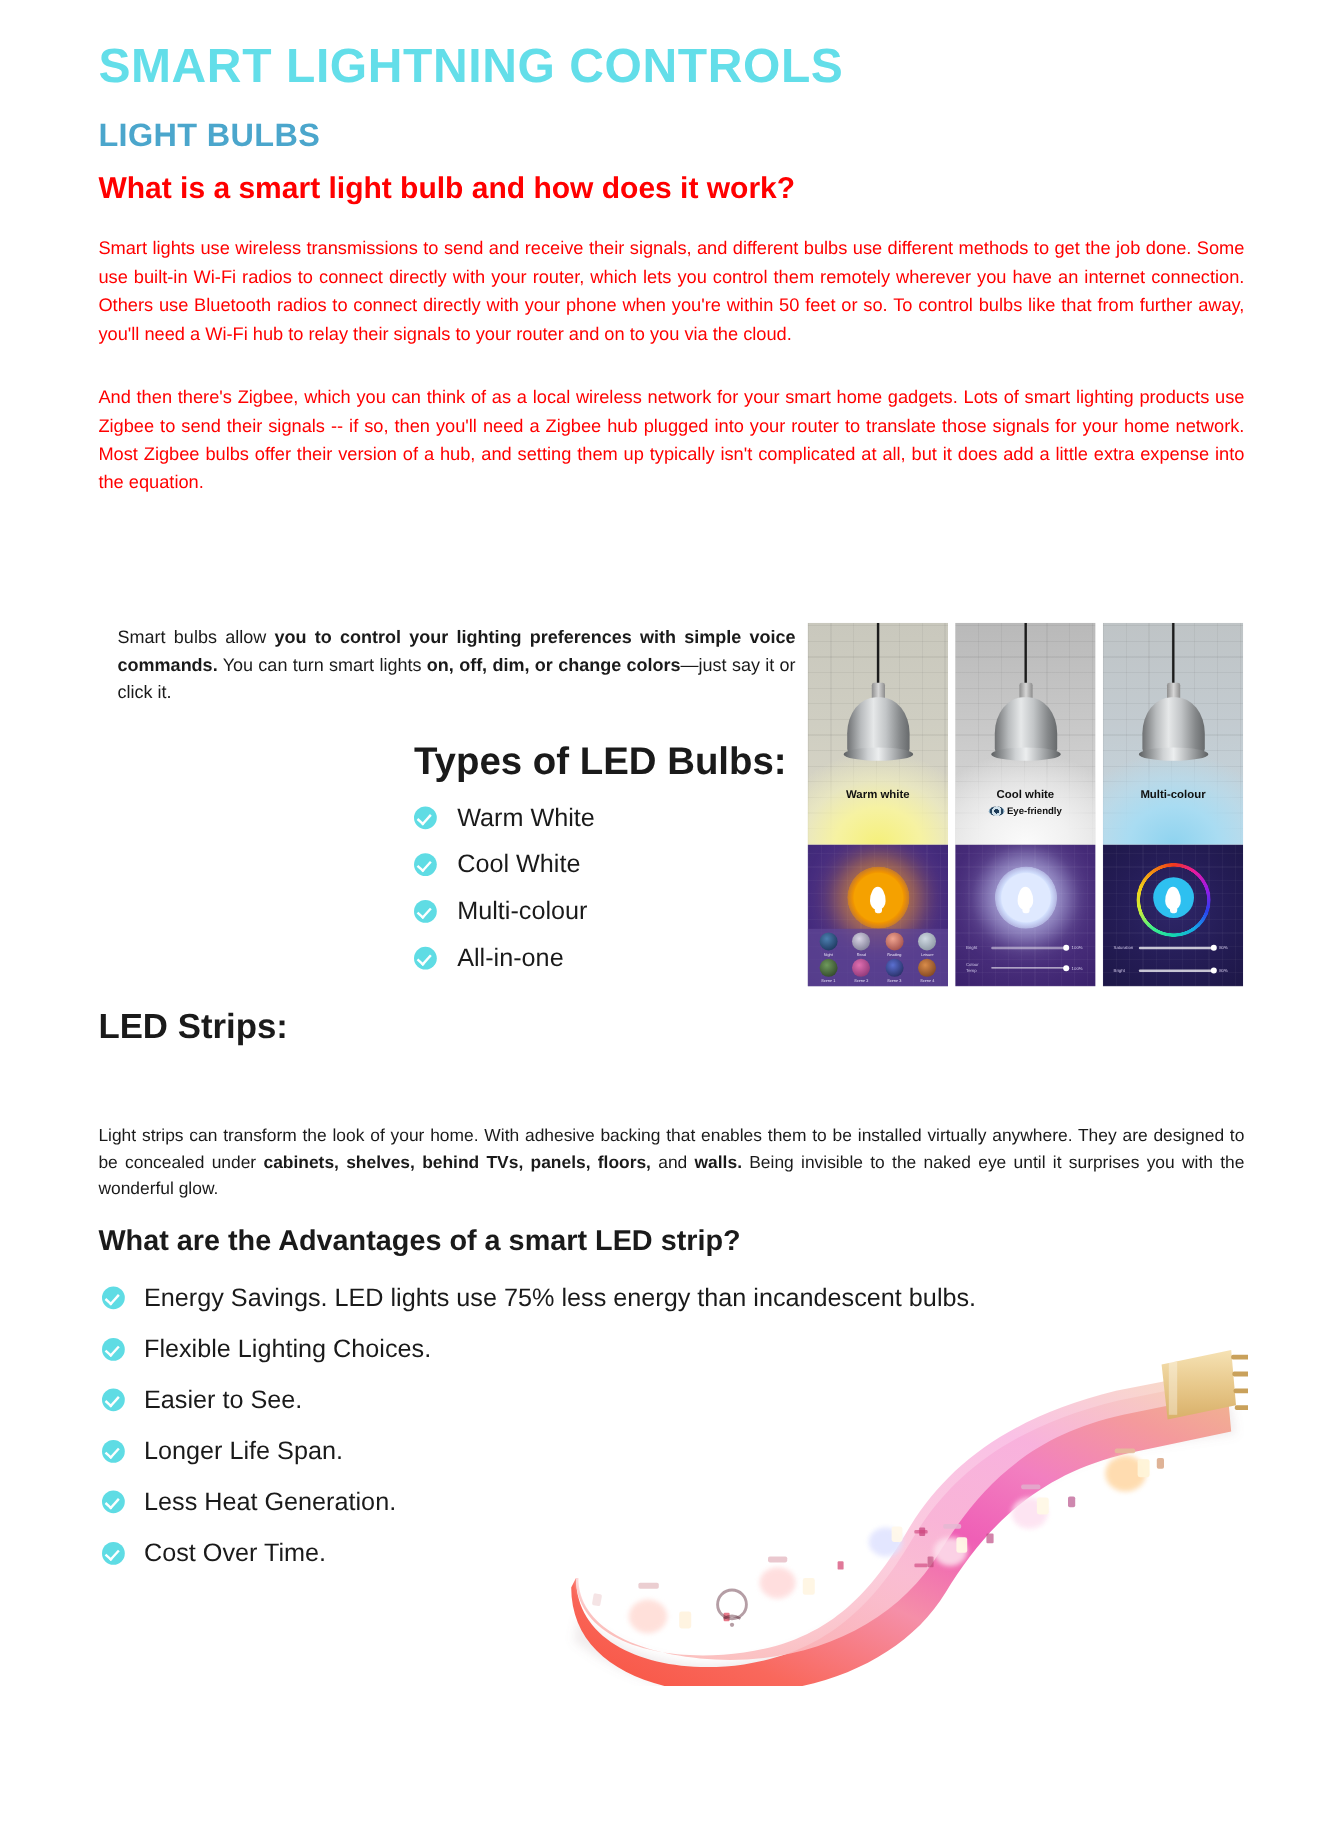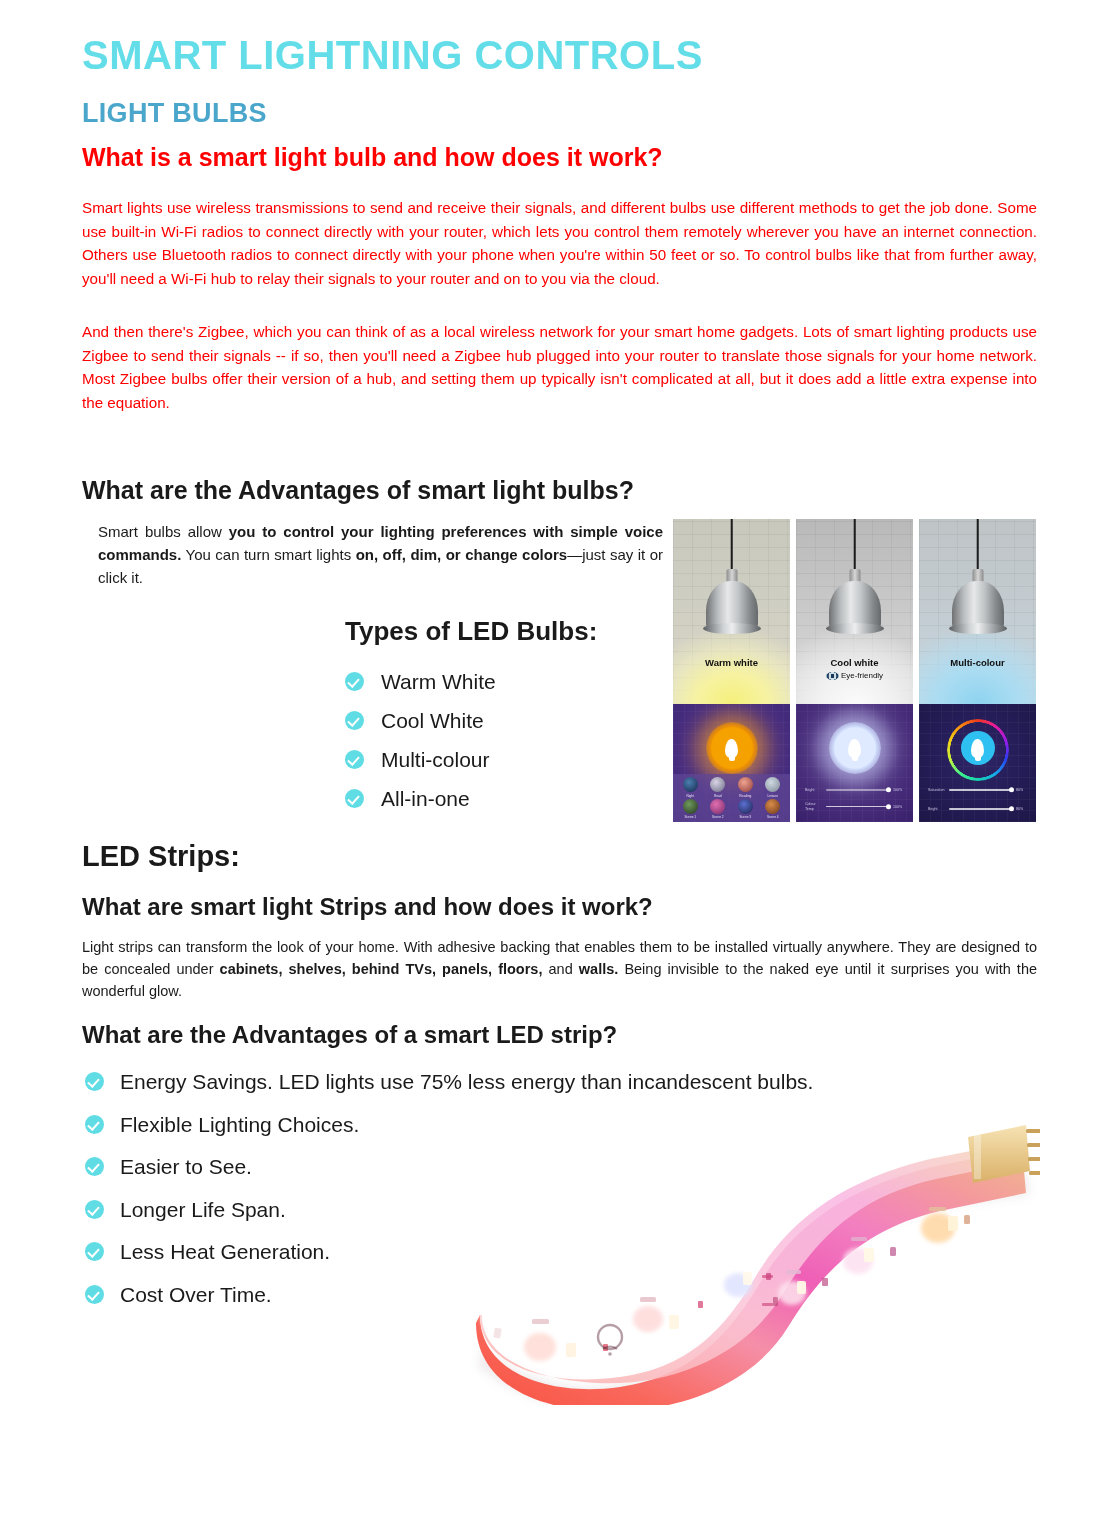--- a/index.html
+++ b/index.html
@@ -74,21 +74,21 @@
     text-align: justify;
   }
   #p-bulbs-adv { left: 98px; top: 520px; width: 565px; font-size: 15px; line-height: 23px;}
   #p-strips { left: 82px; top: 936px; width: 955px; }
   .p-black b { font-weight: bold; }
 
   
   .types-title {
     position: absolute;
     left: 345px; top: 616px;
-    font-size: 26px;
+    font-size: 32px;
     font-weight: bold;
     color: #1a1a1a;
   }
   .bullet-list-types {
     position: absolute;
     left: 345px; top: 668px;
     width: 300px;
   }
   .bullet-row {
     display: flex;
@@ -211,21 +211,21 @@
     z-index: 4;
   }
   .cap-main { top: 138px; }
   .cap-eye {
     top: 152px;
     display: flex;
     align-items: flex-end;
     justify-content: center;
     gap: 2px;
     font-size: 8px;
-    font-weight: normal;
+    font-weight: bold;
   }
   .eye-icon {
     width: 13px; height: 8px;
     border-radius: 50%;
     background: radial-gradient(circle at 50% 50%, #1c3a57 0 26%, #cfe0ea 27% 52%, #26445f 53% 70%, #7fa3bb 71% 100%);
     position: relative;
   }
 
   .panel-app {
     position: absolute;
@@ -340,21 +340,20 @@
 
 <div class="page">
 
   <div class="title-main">SMART LIGHTNING CONTROLS</div>
   <div class="title-sub">LIGHT BULBS</div>
 
   <div class="h-red">What is a smart light bulb and how does it work?</div>
   <div class="p-red" id="para1">Smart lights use wireless transmissions to send and receive their signals, and different bulbs use different methods to get the job done. Some use built-in Wi-Fi radios to connect directly with your router, which lets you control them remotely wherever you have an internet connection. Others use Bluetooth radios to connect directly with your phone when you're within 50 feet or so. To control bulbs like that from further away, you'll need a Wi-Fi hub to relay their signals to your router and on to you via the cloud.</div>
   <div class="p-red" id="para2">And then there's Zigbee, which you can think of as a local wireless network for your smart home gadgets. Lots of smart lighting products use Zigbee to send their signals -- if so, then you'll need a Zigbee hub plugged into your router to translate those signals for your home network. Most Zigbee bulbs offer their version of a hub, and setting them up typically isn't complicated at all, but it does add a little extra expense into the equation.</div>
 
-  <div class="h-black" id="h-adv-bulbs">What are the Advantages of smart light bulbs?</div>
 
   <div class="p-black" id="p-bulbs-adv"><span>Smart bulbs allow </span><b>you to control your lighting preferences with simple voice commands.</b><span> You can turn smart lights </span><b>on, off, dim, or change colors</b><span>—just say it or click it.</span></div>
 
   <div class="types-title">Types of LED Bulbs:</div>
 
   <div class="bullet-list-types">
     <div class="bullet-row">
       <span class="chk"></span>
       <span class="b-label">Warm White</span>
     </div>
@@ -488,21 +487,20 @@
               <span class="sl-knob"></span>
             </span>
           <span class="sl-val">80%</span>
         </div>
       </div>
     </div>
 
   </div>
 
   <div class="h-black" id="h-led-strips">LED Strips:</div>
-  <div class="h-black" id="h-strips-work">What are smart light Strips and how does it work?</div>
 
   <div class="p-black" id="p-strips"><span>Light strips can transform the look of your home. With adhesive backing that enables them to be installed virtually anywhere. They are designed to be concealed under </span><b>cabinets, shelves, behind TVs, panels, floors,</b><span> and </span><b>walls.</b><span> Being invisible to the naked eye until it surprises you with the wonderful glow.</span></div>
 
   <div class="h-black" id="h-adv-strip">What are the Advantages of a smart LED strip?</div>
 
   <div class="bullet-list-strip">
     <div class="bullet-row">
       <span class="chk"></span>
       <span class="b-label">Energy Savings. LED lights use 75% less energy than incandescent bulbs.</span>
     </div>

